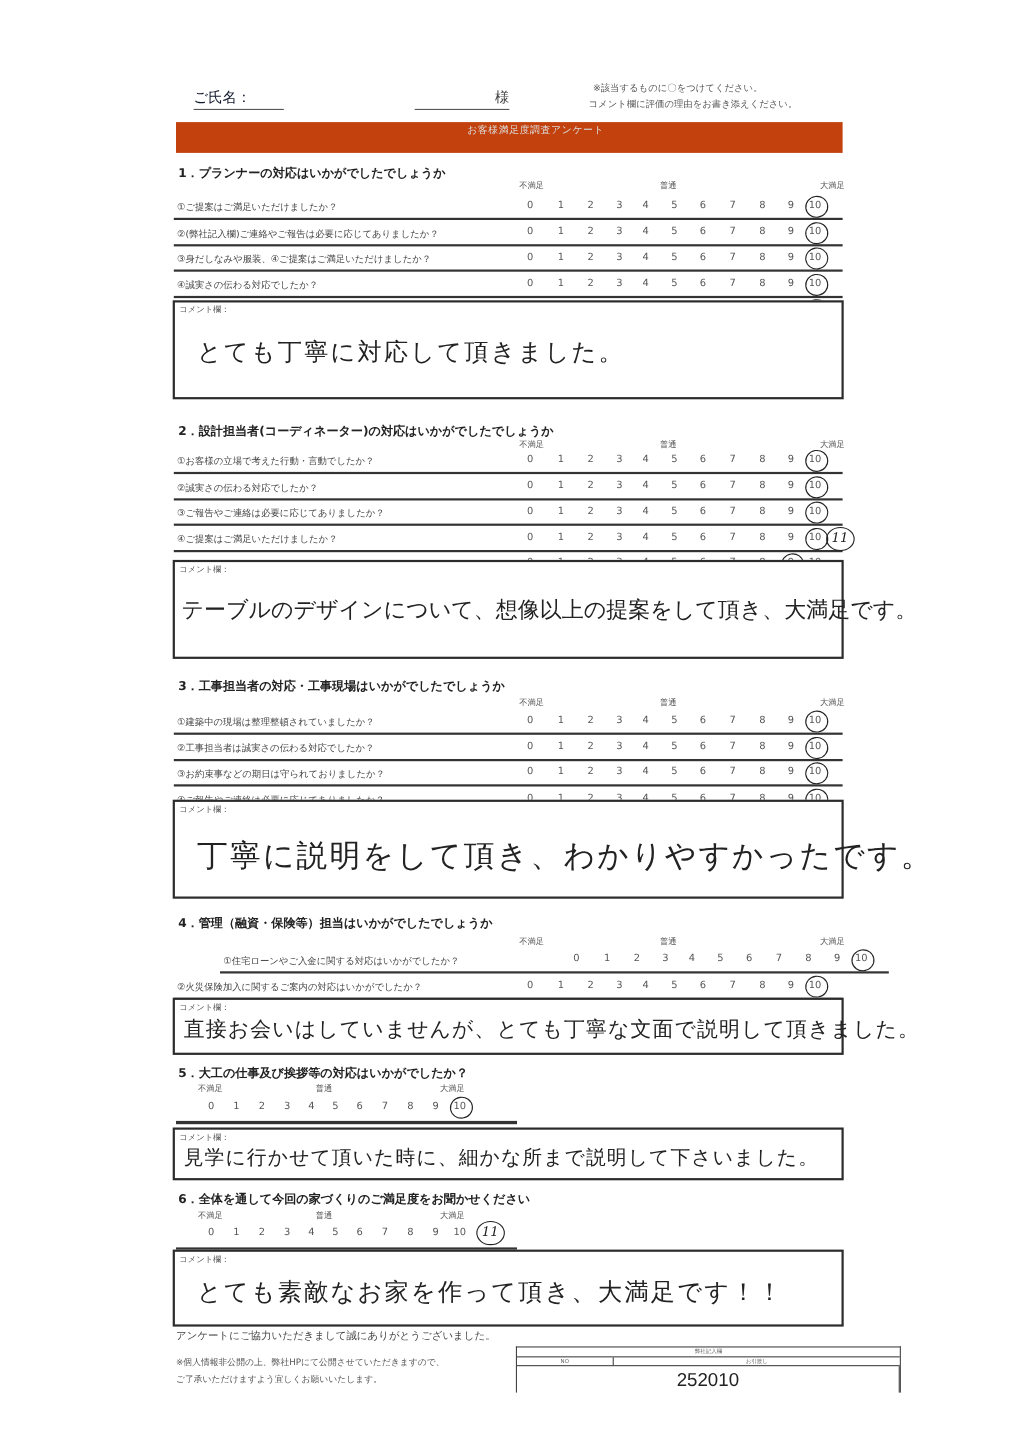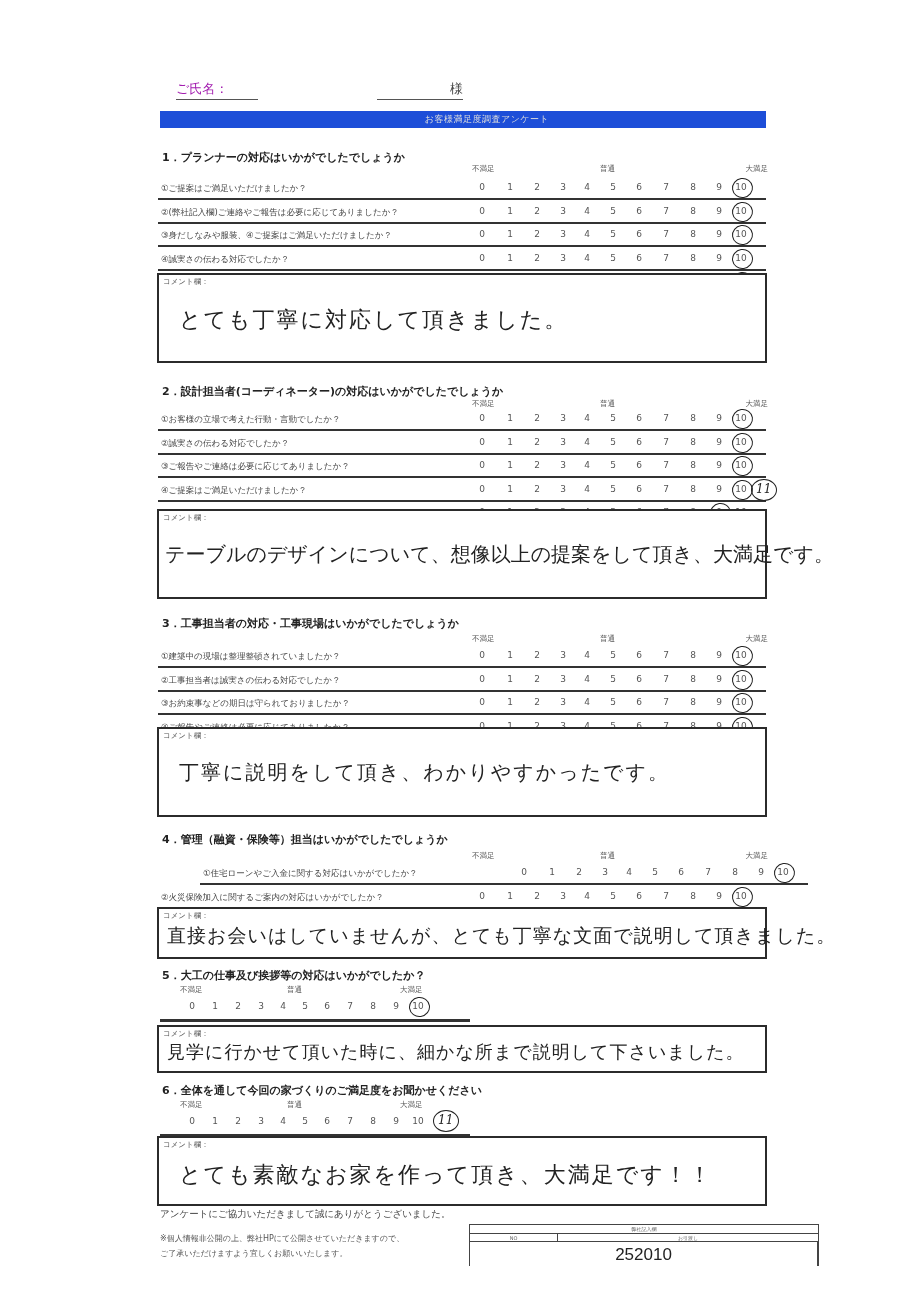--- a/index.html
+++ b/index.html
@@ -2,25 +2,25 @@
 <html><head>
 <meta charset="utf-8">
 <style>
   * { box-sizing: border-box; margin: 0; padding: 0; }
   html, body { width: 920px; height: 1301px; background: #fff; overflow: hidden; }
   body { font-family: "DejaVu Sans", sans-serif; color: #222; position: relative; }
 
   .page { position: absolute; left: 0; top: 0; width: 920px; height: 1301px; }
 
   
-  .hdr-name { position: absolute; left: 176px; top: 80px; font-size: 13px; color: #a21caf; border-bottom: 1px solid #555; padding: 0 30px 1px 0; }
+  .hdr-name { position: absolute; left: 176px; top: 80px; font-size: 13px; color: #0f172a; border-bottom: 1px solid #555; padding: 0 30px 1px 0; }
   .hdr-sama { position: absolute; left: 377px; top: 80px; font-size: 13px; color: #444; border-bottom: 1px solid #555; padding: 0 0 1px 46px; width: 86px; text-align: right; }
   .hdr-note { position: absolute; left: 535px; top: 74px; font-size: 8.5px; color: #555; line-height: 14px; }
   .hdr-note div:first-child { padding-left: 4px; }
-  .title-bar { position: absolute; left: 160px; top: 111px; width: 606px; height: 17px; background: #1d4ed8; color: #ddd; font-size: 9px; text-align: center; line-height: 17px; letter-spacing: 0.5px; padding-left: 48px; }
+  .title-bar { position: absolute; left: 160px; top: 111px; width: 606px; height: 28px; background: #c2410c; color: #ddd; font-size: 9px; text-align: center; line-height: 17px; letter-spacing: 0.5px; padding-left: 48px; }
 
   
   .sec-title { position: absolute; left: 162px; font-size: 11px; font-weight: bold; color: #222; }
   .scale-head { position: absolute; left: 460px; width: 310px; height: 12px; font-size: 7.5px; color: #555; }
   .scale-head .lo { position: absolute; left: 12px; }
   .scale-head .mid { position: absolute; left: 140px; }
   .scale-head .hi { position: absolute; right: 2px; }
 
   .q-row { position: absolute; left: 158px; width: 608px; height: 22px; border-bottom: 2.5px solid #333; }
   .q-row .q-text { position: absolute; left: 3px; top: 5px; font-size: 8.5px; color: #444; white-space: nowrap; }
@@ -53,20 +53,24 @@
   .stamp-table .st-vals { display: flex; height: 24px; font-family: "Liberation Sans", sans-serif; font-size: 17px; color: #222; line-height: 25px; }
   .stamp-table .small { font-size: 9px; }
 </style>
 </head>
 <body>
 
 <div class="page">
 
   <div class="hdr-name">ご氏名：</div>
   <div class="hdr-sama">様</div>
+  <div class="hdr-note">
+    <div>※該当するものに〇をつけてください。</div>
+    <div>コメント欄に評価の理由をお書き添えください。</div>
+  </div>
   <div class="title-bar">お客様満足度調査アンケート</div>
 
   <div id="sections">
       <div class="sec-title" style="top: 150px;">1．プランナーの対応はいかがでしたでしょうか</div>
       <div class="scale-head" style="top: 164px;">
         <span class="lo">不満足</span>
         <span class="mid">普通</span>
         <span class="hi">大満足</span>
       </div>
       <div class="q-row" style="top: 178px;">
@@ -309,21 +313,21 @@
           <span class="num" style="left: 143px;">5</span>
           <span class="num" style="left: 169px;">6</span>
           <span class="num" style="left: 196px;">7</span>
           <span class="num" style="left: 223px;">8</span>
           <span class="num" style="left: 249px;">9</span>
           <span class="num circled" style="left: 271px;">10</span>
         </div>
       </div>
       <div class="comment-box" style="top: 727px; height: 90px;">
         <span class="c-label">コメント欄：</span>
-        <span class="c-text" style="top: 30px; font-size: 20px;">丁寧に説明をして頂き、わかりやすかったです。</span>
+        <span class="c-text" style="top: 30px; font-size: 28px;">丁寧に説明をして頂き、わかりやすかったです。</span>
       </div>
       <div class="sec-title" style="top: 832px;">4．管理（融資・保険等）担当はいかがでしたでしょうか</div>
       <div class="scale-head" style="top: 851px;">
         <span class="lo">不満足</span>
         <span class="mid">普通</span>
         <span class="hi">大満足</span>
       </div>
       <div class="q-row" style="top: 863px; margin-left: 42px;">
         <span class="q-text">①住宅ローンやご入金に関する対応はいかがでしたか？</span>
         <div class="nums">

